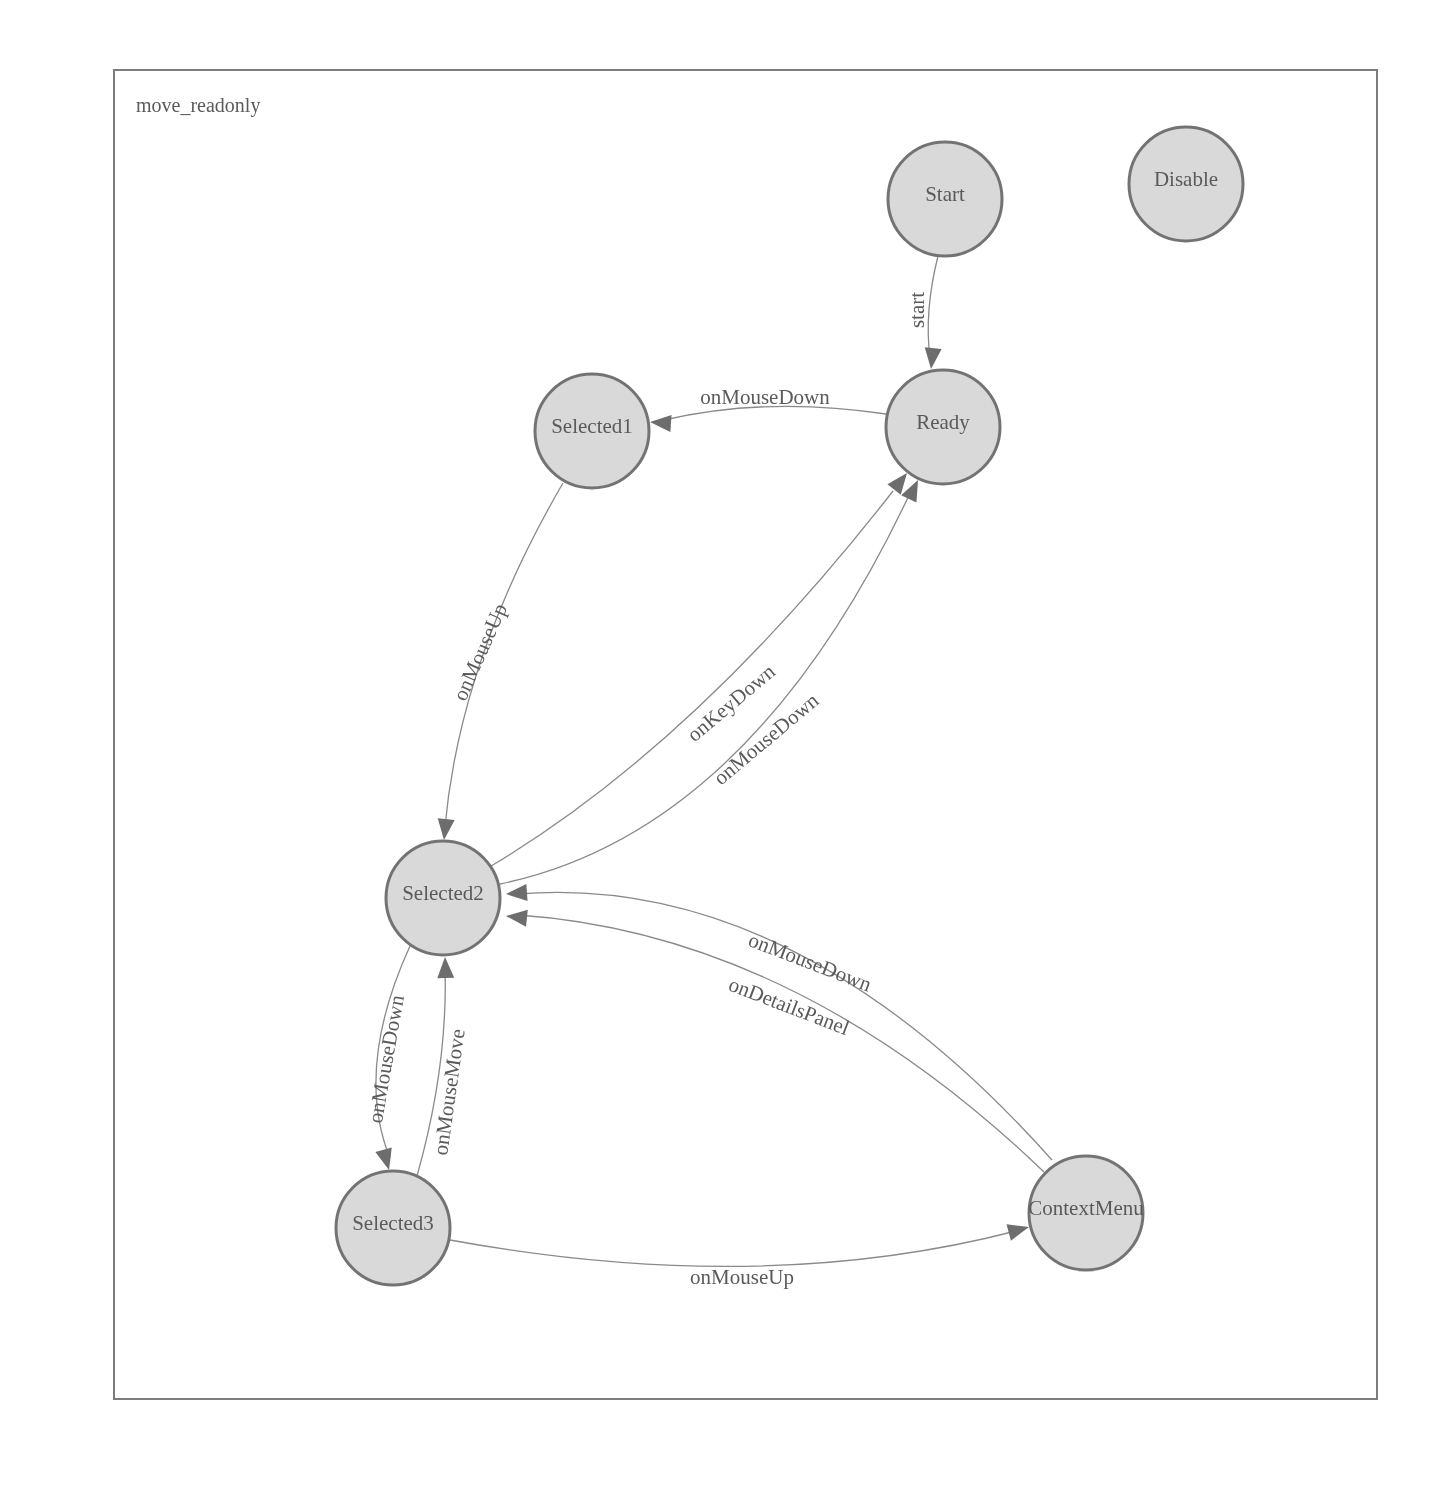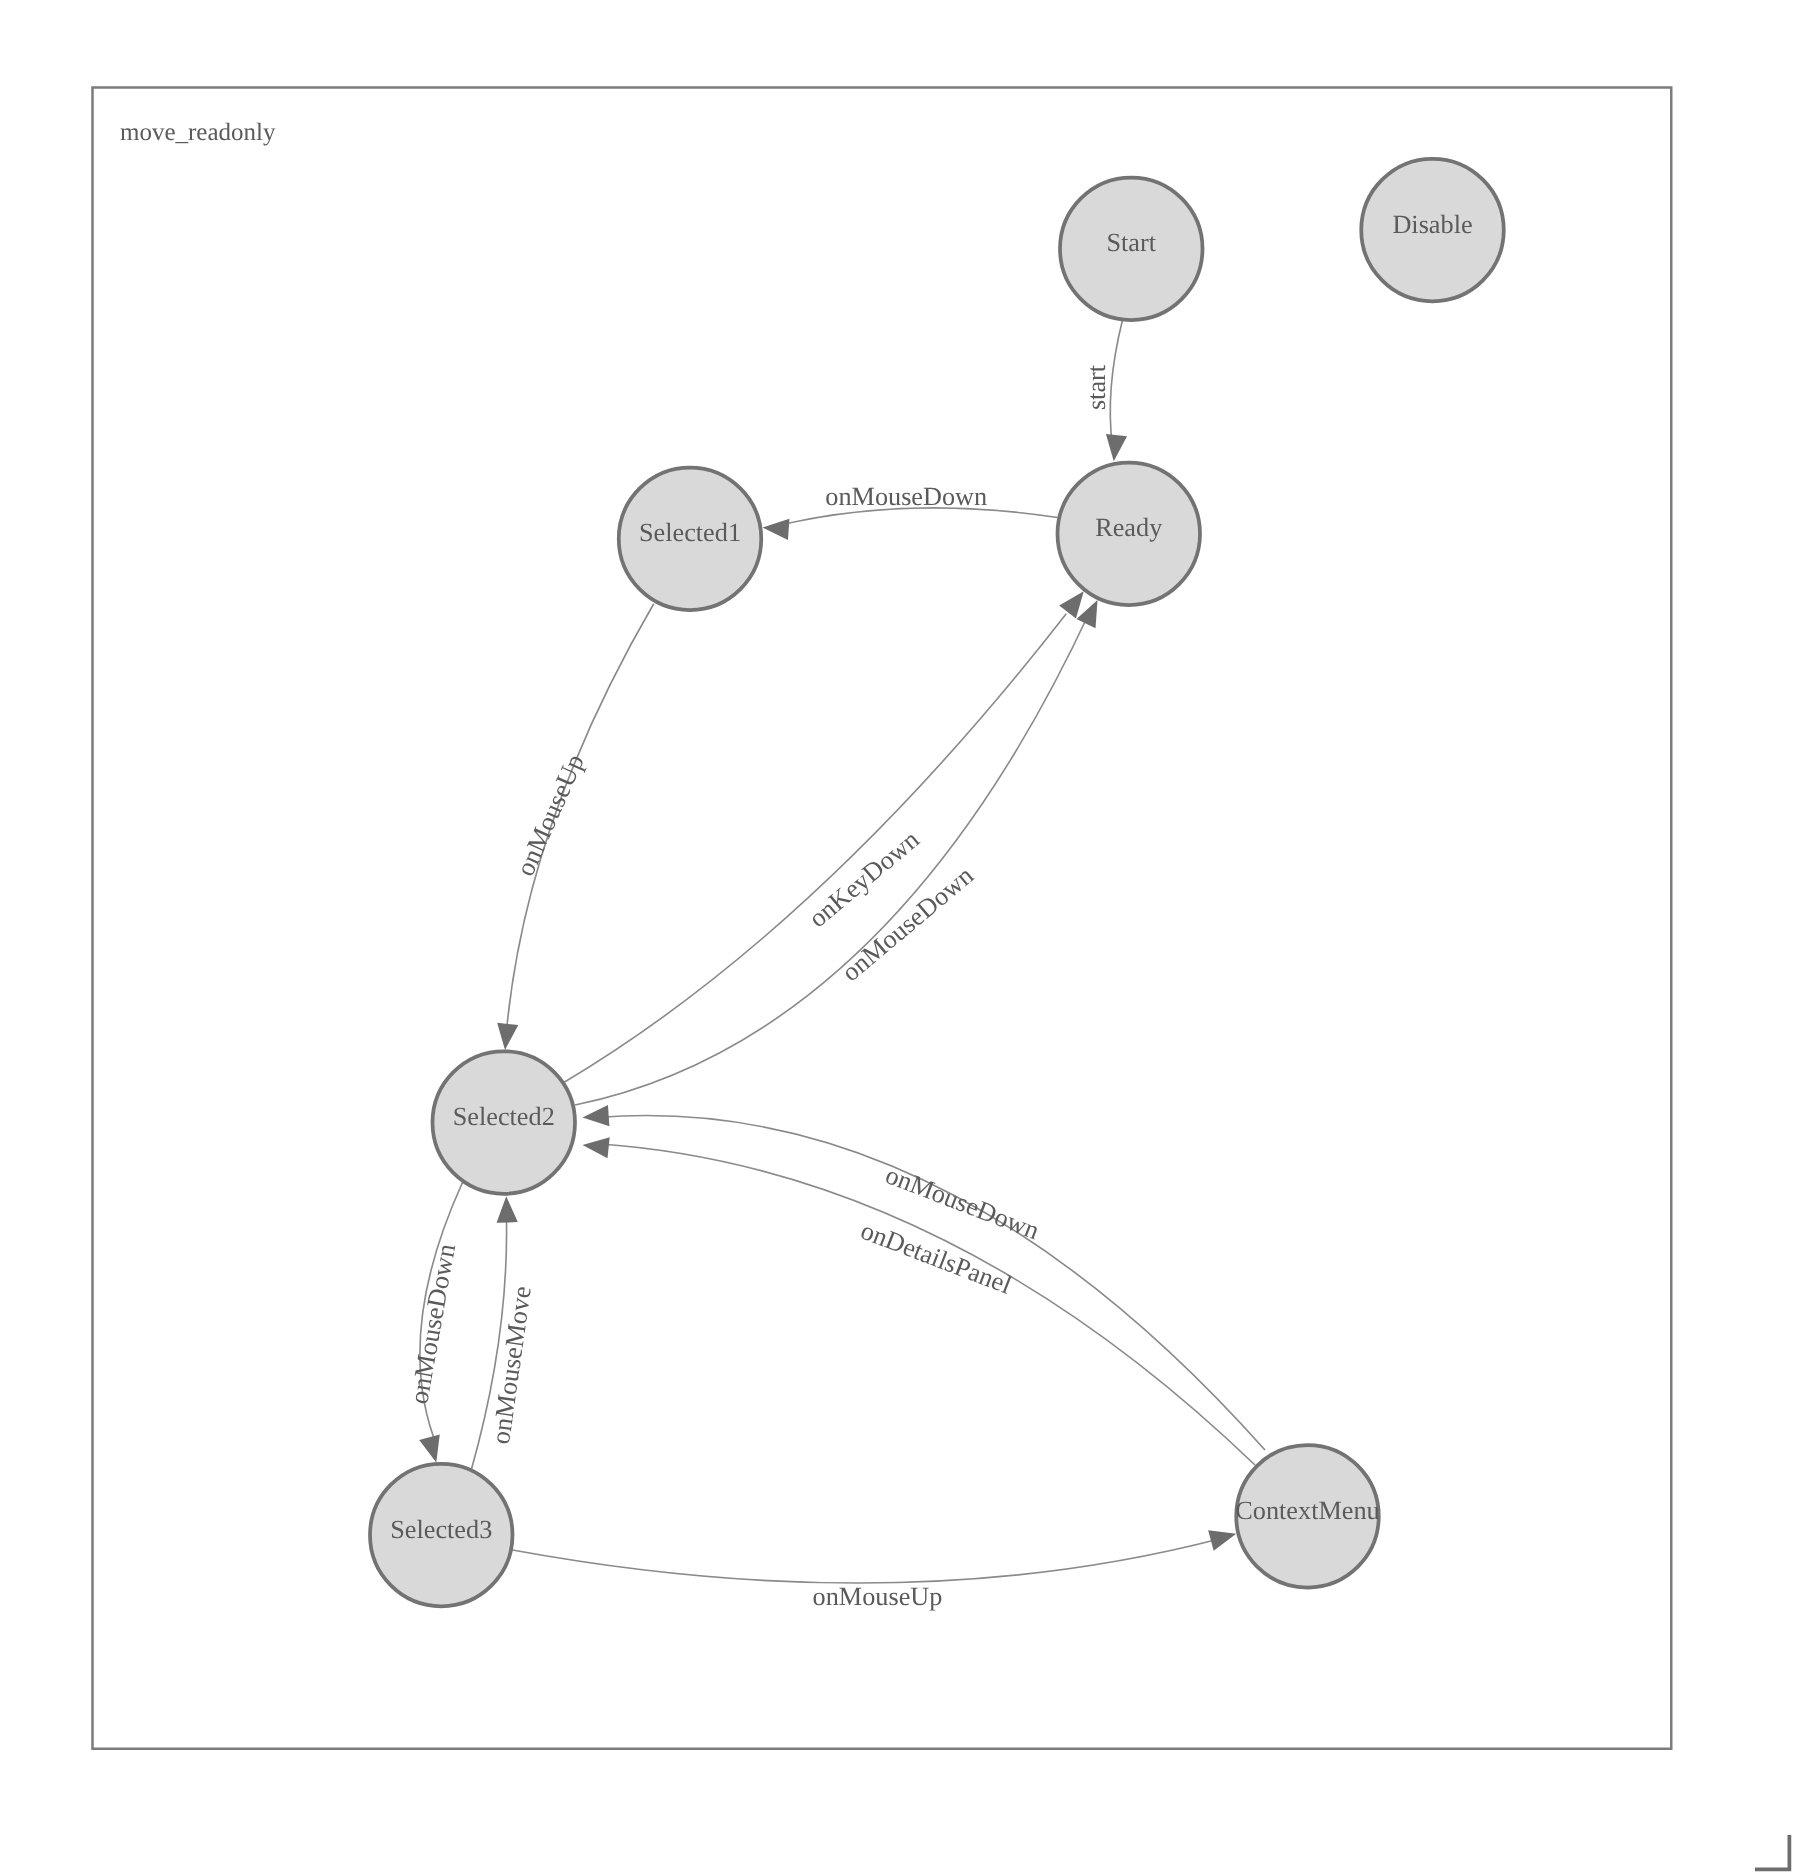--- a/index.html
+++ b/index.html
@@ -5,21 +5,21 @@
   :root{
     --background:#ffffff;
     --node-fill:#d9d9d9;
     --node-stroke:#737373;
     --edge-line:#8a8a8a;
     --arrow-fill:#6d6d6d;
     --label-text:#5a5a5a;
     --frame-border:#7c7c7c;
   }
   html,body{margin:0;padding:0;background:var(--background);}
-  .stage{width:1190px;height:1500px;position:relative;background:var(--background);}
+  .stage{width:1190px;height:1500px;position:relative;background:var(--background);margin-left:40px;}
   svg{display:block;}
   svg text{font-family:"Liberation Serif", serif; fill:var(--label-text);}
   .frame{fill:none;stroke:var(--frame-border);stroke-width:2;}
   .title{font-size:20px;}
   .node{fill:var(--node-fill);stroke:var(--node-stroke);stroke-width:3;}
   .nlabel{font-size:21px;text-anchor:middle;dominant-baseline:central;}
   .edge{fill:none;stroke:var(--edge-line);stroke-width:1.3;}
   .arrow{fill:var(--arrow-fill);stroke:none;}
   .elabel{font-size:21px;text-anchor:middle;dominant-baseline:central;}
   .corner{fill:none;stroke:var(--arrow-fill);stroke-width:3;}

